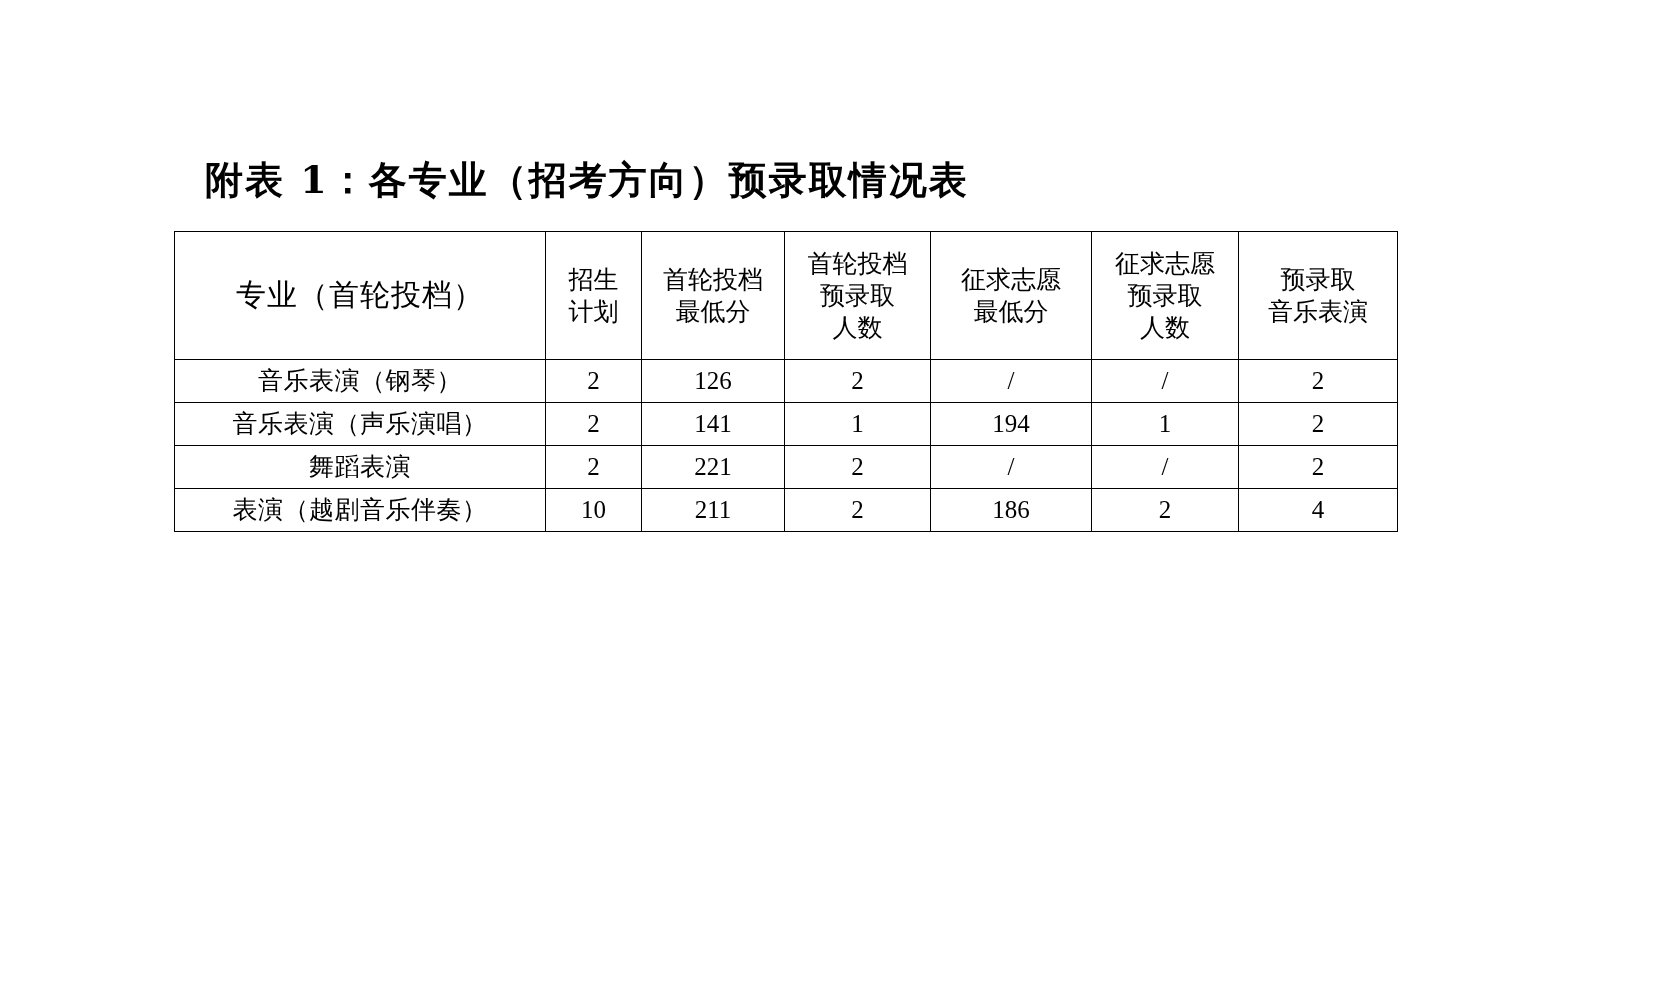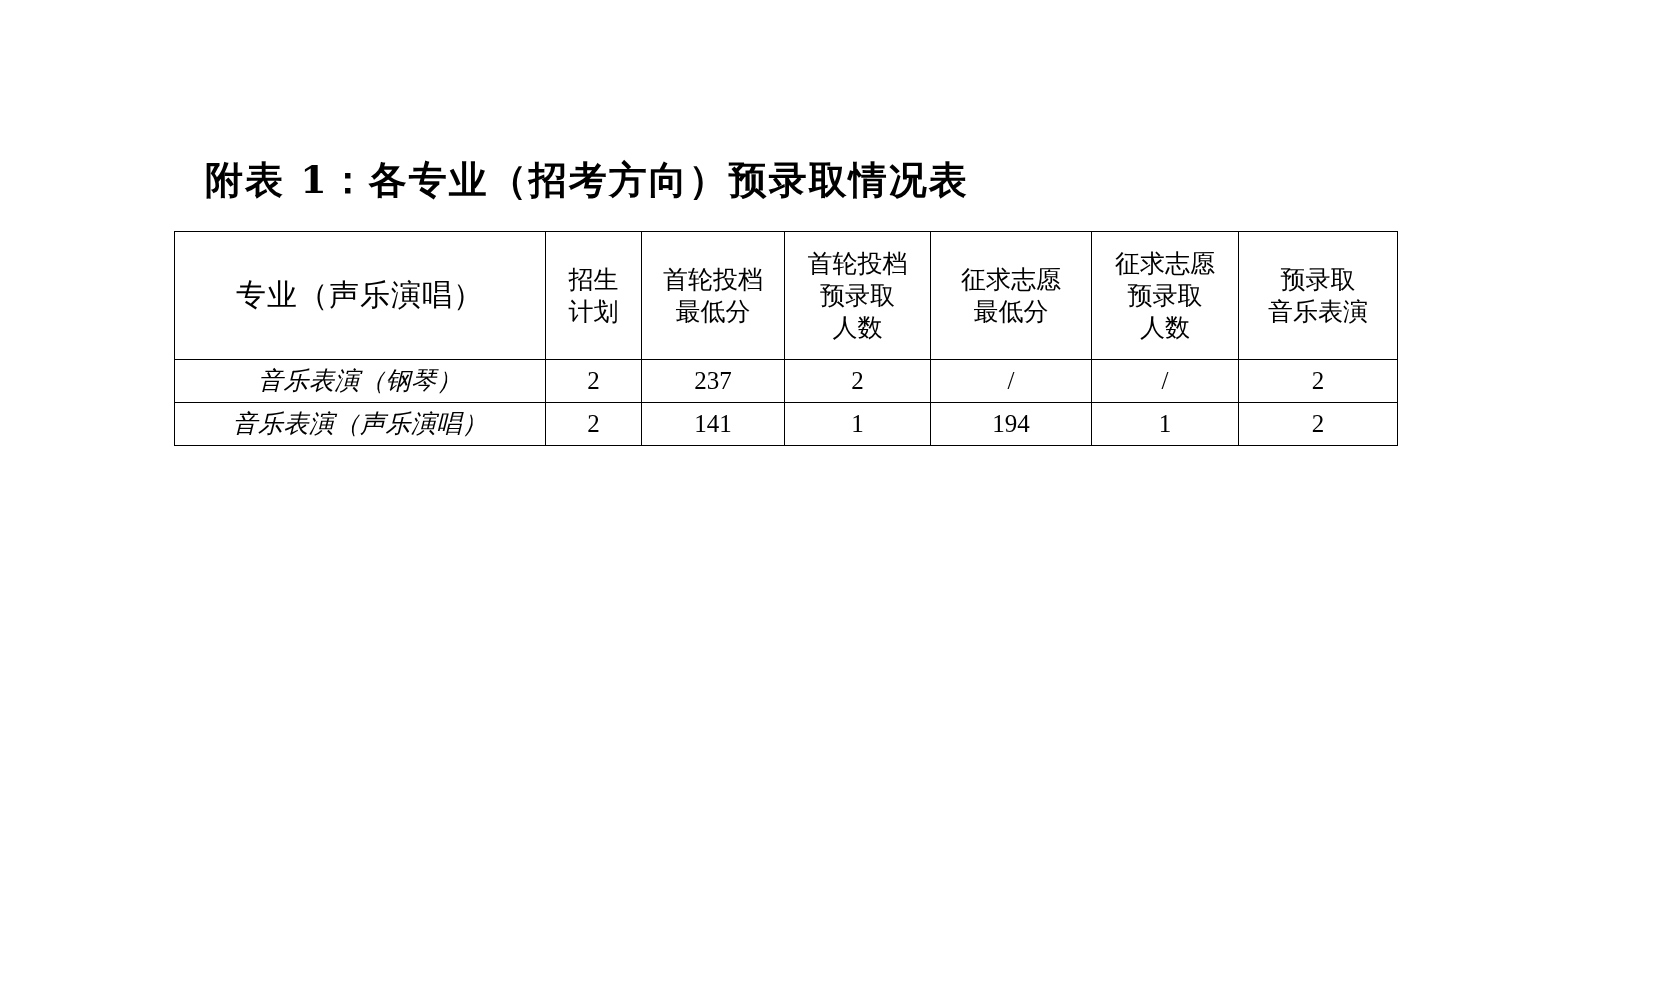--- a/index.html
+++ b/index.html
@@ -57,21 +57,20 @@
   table.report thead th.major-head {
     font-size: 30px;
     letter-spacing: 1px;
   }
   table.report tbody td {
     height: 42px;
     font-size: 25px;
   }
   table.report tbody td.major-cell {
     letter-spacing: 0.5px;
-    font-style: italic;
   }
   .hl {
     display: block;
   }
   col.c0 { width: 371px; }
   col.c1 { width: 96px; }
   col.c2 { width: 143px; }
   col.c3 { width: 146px; }
   col.c4 { width: 161px; }
   col.c5 { width: 147px; }
@@ -91,21 +90,21 @@
           <col class="c1">
           <col class="c2">
           <col class="c3">
           <col class="c4">
           <col class="c5">
           <col class="c6">
       </colgroup>
       <thead>
         <tr>
           <th class="major-head">
-            <span class="hl">专业（声乐演唱）</span>
+            <span class="hl">专业（首轮投档）</span>
           </th>
           <th>
             <span class="hl">招生</span>
             <span class="hl">计划</span>
           </th>
           <th>
             <span class="hl">首轮投档</span>
             <span class="hl">最低分</span>
           </th>
           <th>
@@ -125,32 +124,50 @@
           <th>
             <span class="hl">预录取</span>
             <span class="hl">音乐表演</span>
           </th>
         </tr>
       </thead>
       <tbody>
         <tr>
           <td class="major-cell">音乐表演（钢琴）</td>
           <td>2</td>
-          <td>237</td>
+          <td>126</td>
           <td>2</td>
           <td>/</td>
           <td>/</td>
           <td>2</td>
         </tr>
         <tr>
           <td class="major-cell">音乐表演（声乐演唱）</td>
           <td>2</td>
           <td>141</td>
           <td>1</td>
           <td>194</td>
           <td>1</td>
           <td>2</td>
         </tr>
+        <tr>
+          <td class="major-cell">舞蹈表演</td>
+          <td>2</td>
+          <td>221</td>
+          <td>2</td>
+          <td>/</td>
+          <td>/</td>
+          <td>2</td>
+        </tr>
+        <tr>
+          <td class="major-cell">表演（越剧音乐伴奏）</td>
+          <td>10</td>
+          <td>211</td>
+          <td>2</td>
+          <td>186</td>
+          <td>2</td>
+          <td>4</td>
+        </tr>
       </tbody>
     </table>
   </div>
 
 </div>
 
 </body></html>

